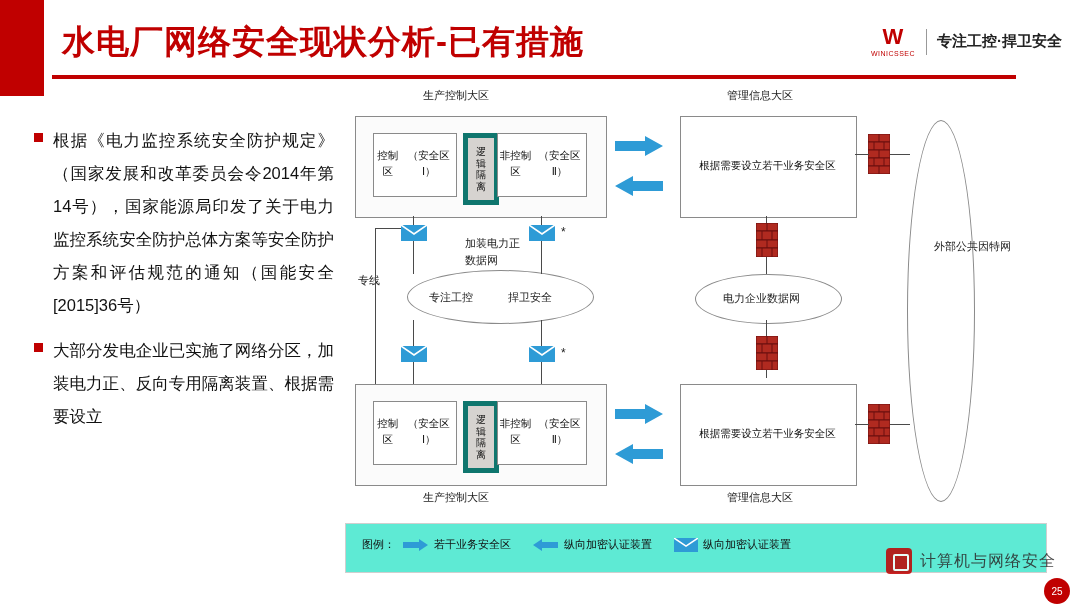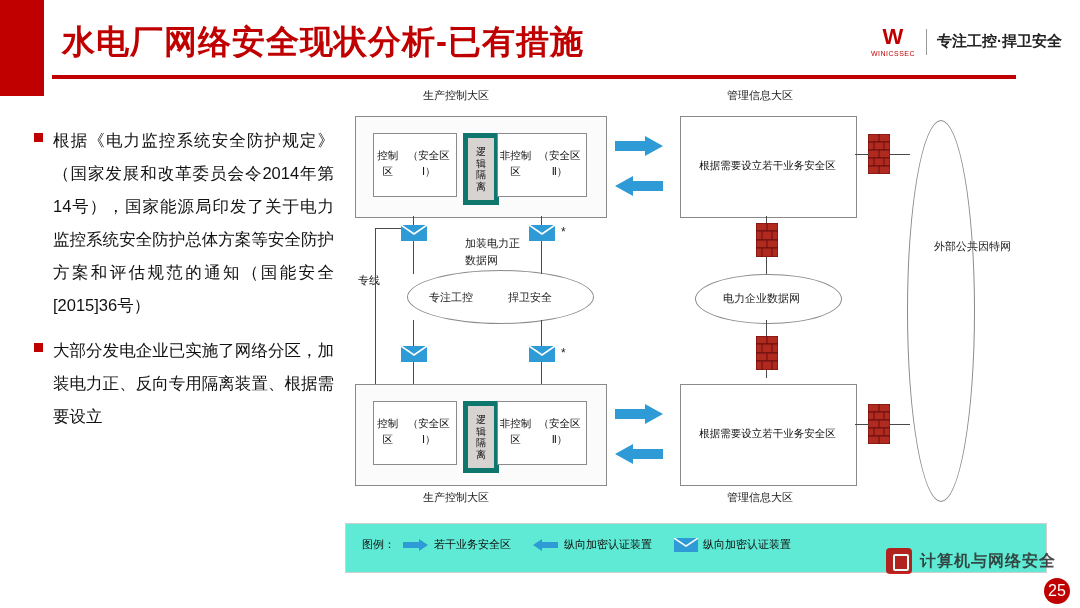--- a/index.html
+++ b/index.html
@@ -70,30 +70,30 @@
     position:absolute;left:345px;top:523px;width:700px;height:48px;
     border:1px solid #cfcfcf;background:#5eead4;
   }
   .legend-row{
     position:absolute;left:16px;top:13px;display:flex;align-items:center;gap:8px;
     font-size:11px;color:#111;white-space:nowrap;
   }
   .legend-row .item{display:flex;align-items:center;gap:5px;margin-right:14px;}
   .pagenum{
     position:absolute;right:10px;bottom:4px;width:26px;height:26px;border-radius:50%;
-    background:#c00000;color:#fff;font-size:16px;display:flex;align-items:center;justify-content:center;
+    background:#c00000;color:#fff;font-size:10px;display:flex;align-items:center;justify-content:center;
   }
   .watermark{
     position:absolute;right:24px;bottom:34px;display:flex;align-items:center;gap:8px;opacity:.85;
   }
   .wm-logo{width:26px;height:26px;background:#c00000;border-radius:4px;position:relative;}
   .wm-logo:after{
     content:"";position:absolute;left:7px;top:6px;width:12px;height:13px;border:2px solid #fff;border-radius:2px;
   }
-  .wm-text{font-size:16px;color:#2b2b2b;font-weight:bold;letter-spacing:1px;}
+  .wm-text{font-size:16px;color:#2b2b2b;font-weight:normal;letter-spacing:1px;}
 </style>
 </head>
 <body>
 
 <div class="hdr-redbar"></div>
 <div class="hdr-title">水电厂网络安全现状分析-已有措施</div>
 <div class="hdr-underline"></div>
 
 <div class="logo-wrap">
   <div class="logo-mark">

